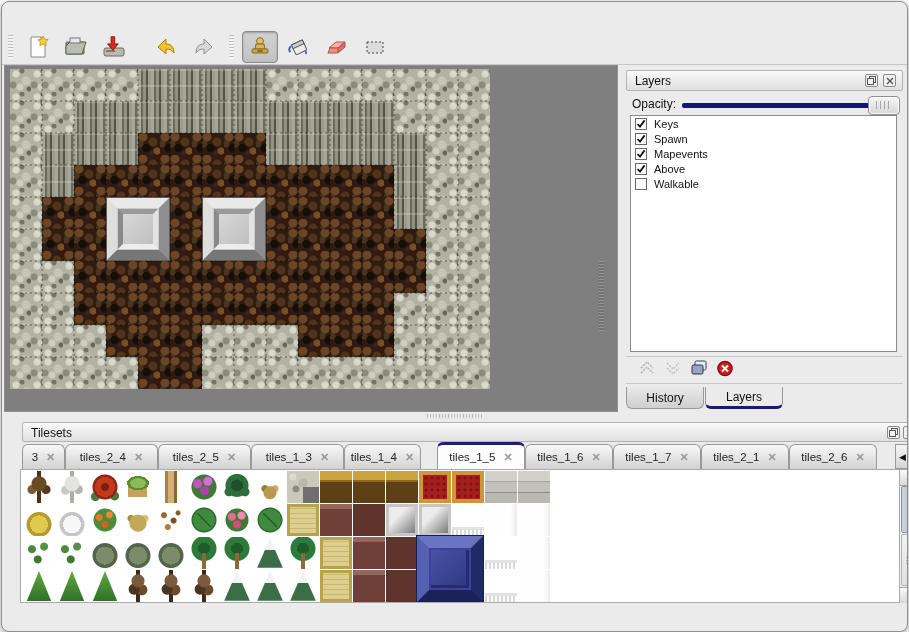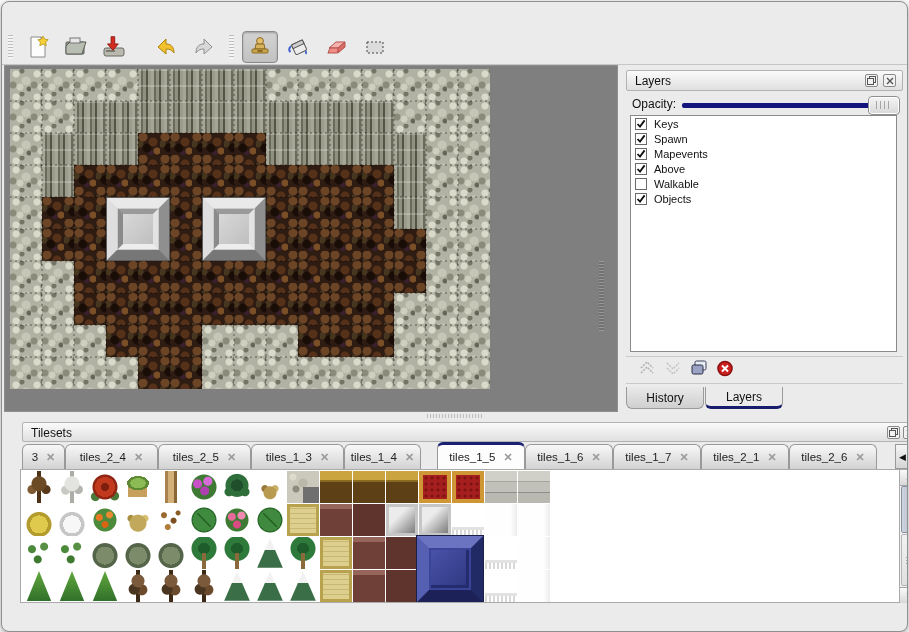--- a/index.html
+++ b/index.html
@@ -545,28 +545,20 @@
               <svg width="10" height="10" viewBox="0 0 10 10">
                 <path d="M1.5 5 L4 7.6 L8.6 1.4" fill="none" stroke="#111" stroke-width="1.8"></path>
               </svg>
             </span>
             <span>Above</span>
           </div>
           <div class="lrow">
             <span class="cb"></span>
             <span>Walkable</span>
           </div>
-          <div class="lrow">
-            <span class="cb">
-              <svg width="10" height="10" viewBox="0 0 10 10">
-                <path d="M1.5 5 L4 7.6 L8.6 1.4" fill="none" stroke="#111" stroke-width="1.8"></path>
-              </svg>
-            </span>
-            <span>Objects</span>
-          </div>
         </div>
       <div id="layer-btnrow">
           <div class="lybtn">
             <span><svg width="18" height="16" viewBox="0 0 18 16">
                 <path d="M3 8 L9 2 L15 8 M3 13 L9 7 L15 13" fill="none" stroke="#b3b3b3" stroke-width="1.6" stroke-dasharray="2 1.2"></path>
               </svg></span>
           </div>
           <div class="lybtn">
             <span><svg width="18" height="16" viewBox="0 0 18 16">
                 <path d="M3 3 L9 9 L15 3 M3 8 L9 14 L15 8" fill="none" stroke="#c3c3c3" stroke-width="1.6" stroke-dasharray="2 1.2"></path>

